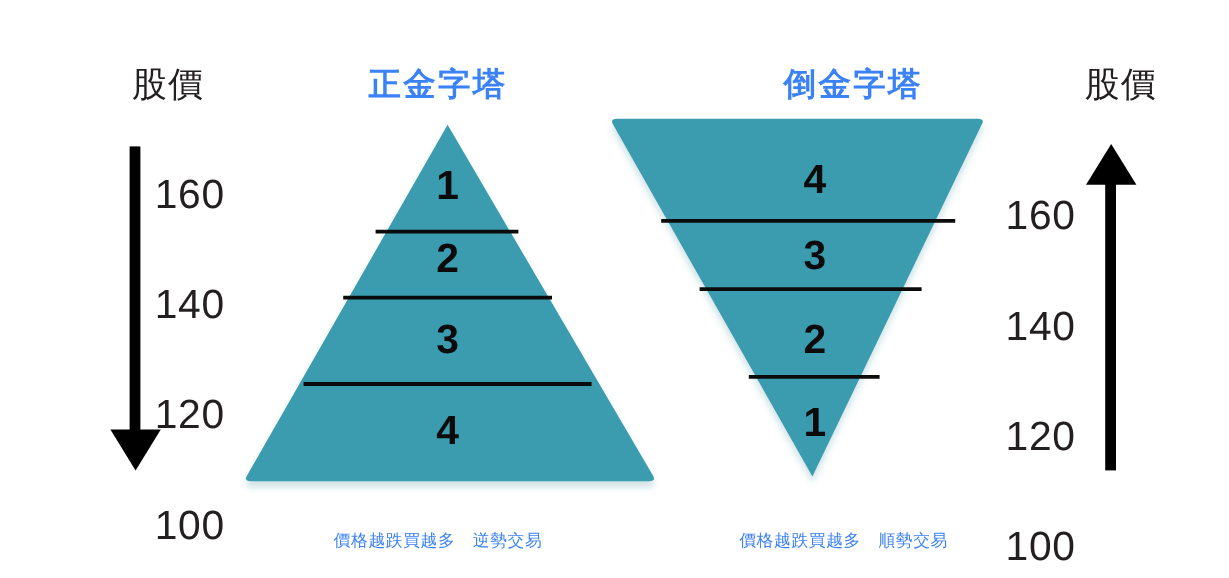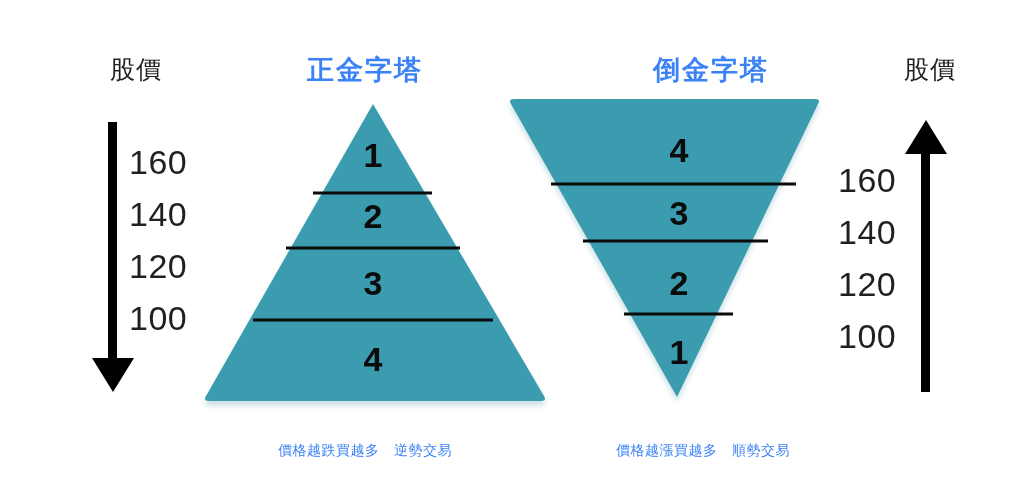--- a/index.html
+++ b/index.html
@@ -17,31 +17,32 @@
     height: 482px;
     background: #ffffff;
     overflow: hidden;
   }
 
   
   .abs { position: absolute; }
 
   
   .axis-caption {
-    font-size: 25px;
+    font-size: 29px;
     color: #231f20;
     letter-spacing: 1px;
     white-space: nowrap;
     line-height: 1;
   }
 
   .tick-list {
     display: flex;
     flex-direction: column;
     line-height: 1;
+    gap: 40px;
   }
   .tick {
     font-size: 34px;
     color: #231f20;
     letter-spacing: 0.5px;
     line-height: 1;
     white-space: nowrap;
   }
   .tick-left  { text-align: left;  margin-bottom: 18px; }
   .tick-right { text-align: left;  margin-bottom: 18px; }
@@ -163,21 +164,21 @@
       <line x1="78" y1="146" x2="263" y2="146" stroke="#0b0b0b" stroke-width="3.2"></line>
       <line x1="119" y1="219" x2="228" y2="219" stroke="#0b0b0b" stroke-width="3.2"></line>
     </svg>
 
     <div class="level-number" style="left:134px; top:38px; width:80px;">4</div>
     <div class="level-number" style="left:134px; top:101px; width:80px;">3</div>
     <div class="level-number" style="left:134px; top:171px; width:80px;">2</div>
     <div class="level-number" style="left:134px; top:240px; width:80px;">1</div>
   </div>
 
-  <div class="footer-caption" style="left:616px; top:443px;">價格越漲買越多　順勢交易</div>
+  <div class="footer-caption" style="left:616px; top:443px;">價格越跌買越多　順勢交易</div>
 
   <div class="abs axis-caption" style="left:904px; top:57px;">股價</div>
 
   <div class="abs" style="left:0; top:0; width:1024px; height:482px; pointer-events:none;">
     <div class="arrow-head up" style="left:905px; top:120px;"></div>
     <div class="arrow-shaft" style="left:921px; top:152px; height:240px;"></div>
   </div>
 
   <div class="abs tick-list" style="left:838px; top:163px;">
     <div class="tick tick-right">160</div>

